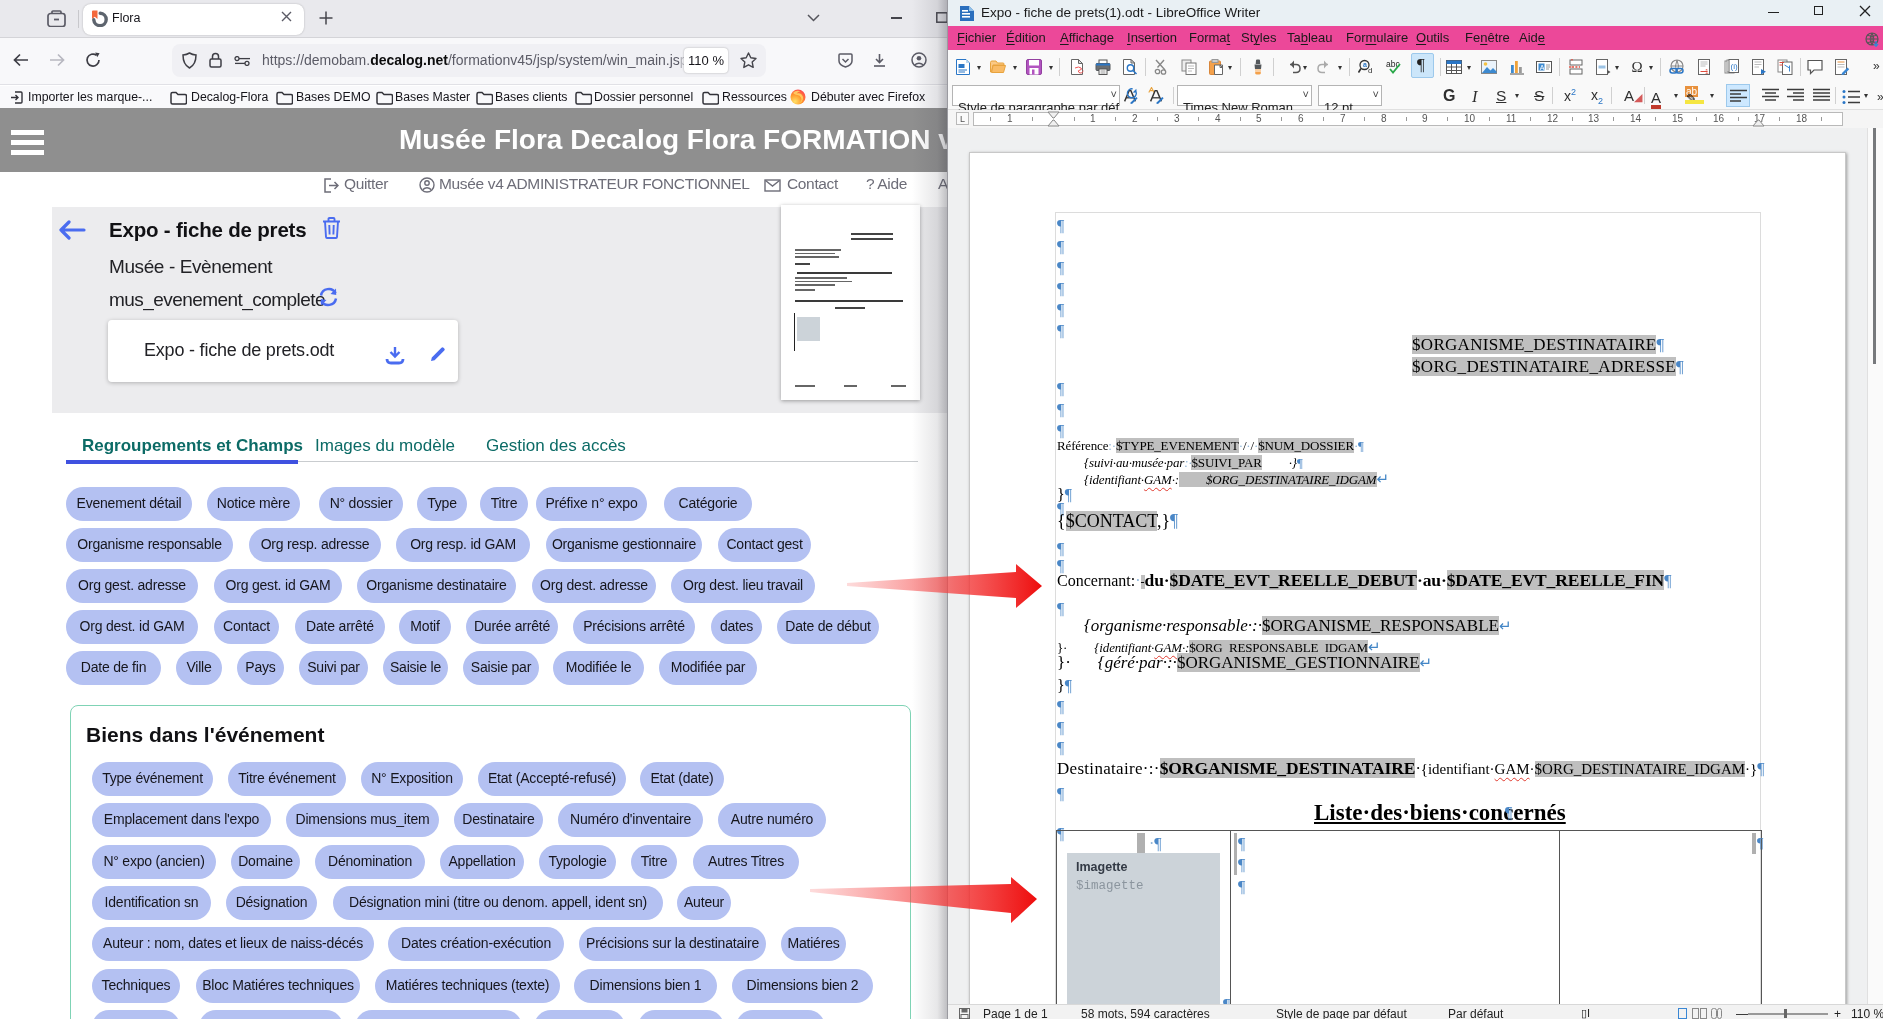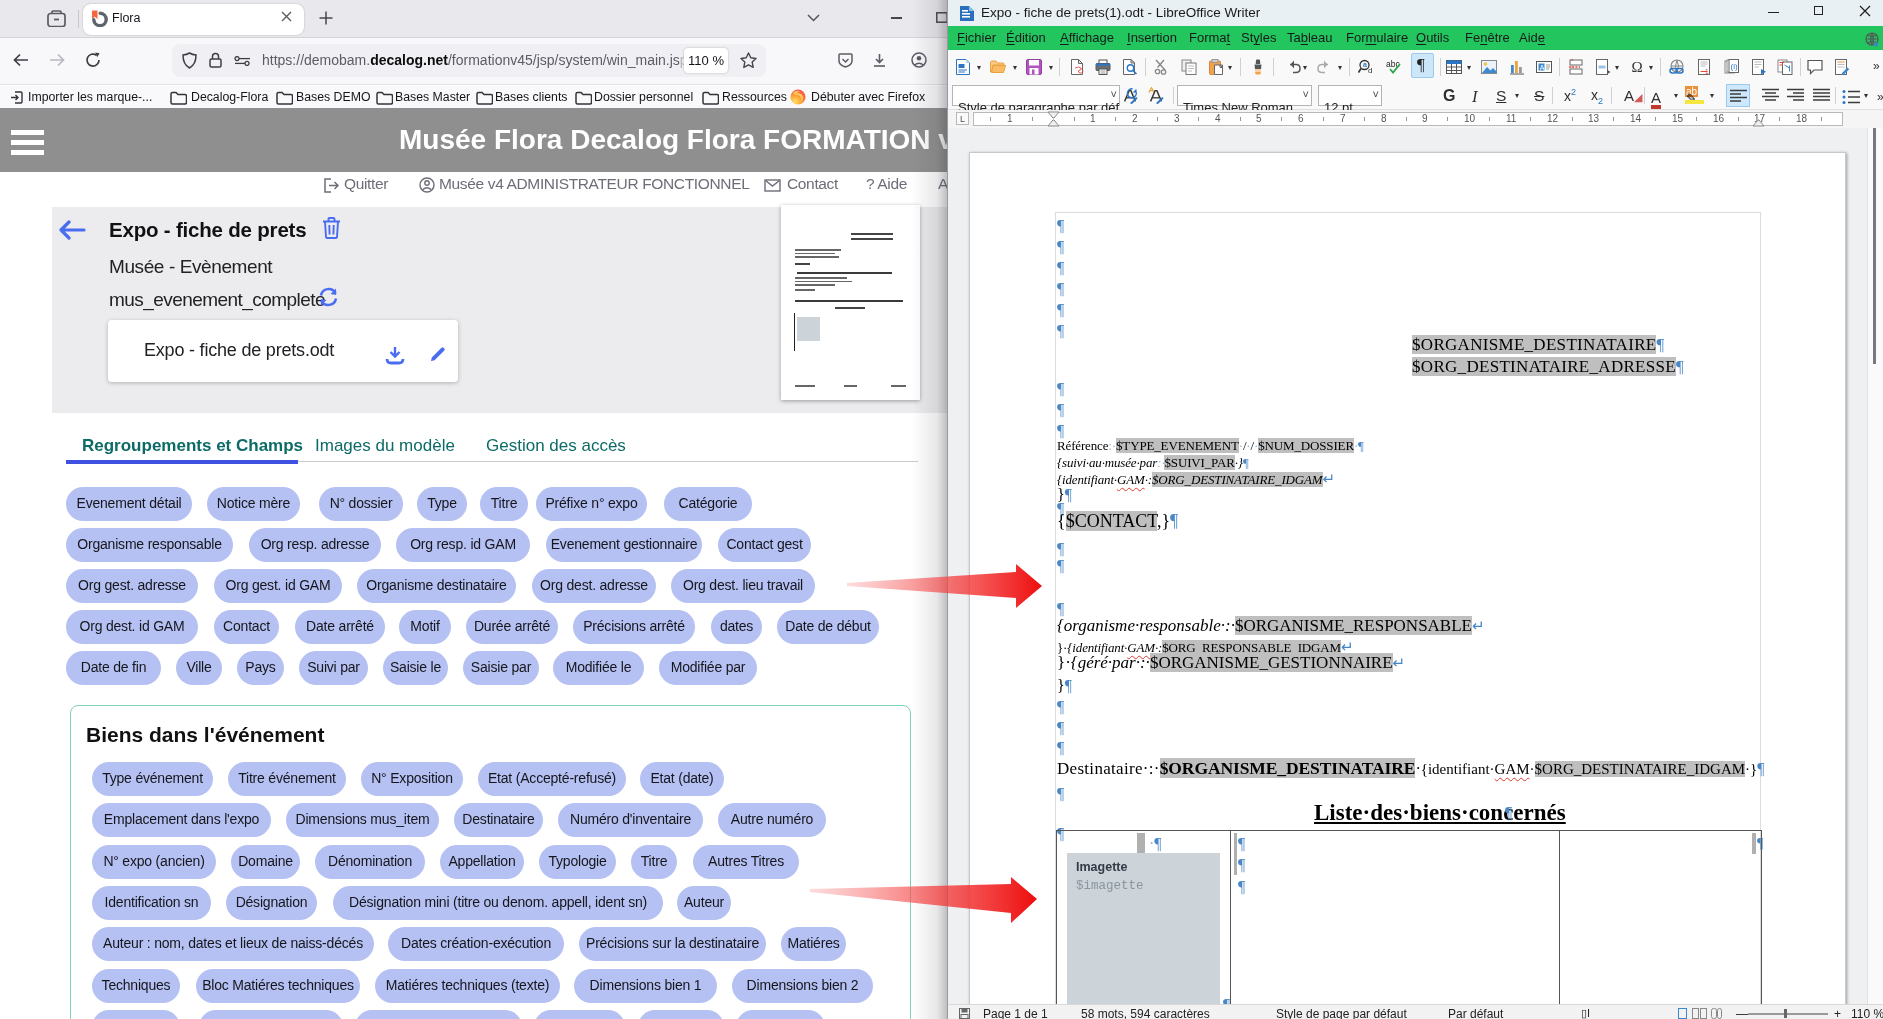--- a/index.html
+++ b/index.html
@@ -19,21 +19,21 @@
 #toplinks { position:absolute; left:0; top:172px; width:948px; height:35px; background:#fff; color:#6d6d78; font-size:15.5px; letter-spacing:-0.35px; }
 #panel { position:absolute; left:52px; top:207px; width:1043px; height:206px; background:#ececee; }
 
 
 .chip { position:absolute; height:34px; line-height:33px; background:#b4c1f2; border-radius:17px;
   color:#16161d; font-size:14px; letter-spacing:-0.2px; text-align:center; white-space:nowrap; }
 
 
 #lo { position:absolute; left:947px; top:0; width:936px; height:1019px; background:#f9f9f9; border-left:1px solid #9a9aa0; }
 #lotitle { position:absolute; left:0; top:0; width:936px; height:26px; background:#e9f0f4; }
-#lomenu { position:absolute; left:0; top:26px; width:936px; height:24px; background:#22c55e; font-size:13px; color:#1a1a1a; }
+#lomenu { position:absolute; left:0; top:26px; width:936px; height:24px; background:#ec4899; font-size:13px; color:#1a1a1a; }
 #lotb1 { position:absolute; left:0; top:50px; width:936px; height:34px; background:#f9f9f9; }
 #lotb2 { position:absolute; left:0; top:84px; width:936px; height:26px; background:#f9f9f9; border-bottom:1px solid #e0e0e0; }
 #loruler { position:absolute; left:0; top:110px; width:936px; height:18px; background:#f5f5f5; }
 #lodoc { position:absolute; left:0; top:128px; width:936px; height:876px; background:#eff0f1; overflow:hidden; }
 #page { position:absolute; left:21px; top:24px; width:877px; height:1200px; background:#fff; box-shadow:1px 1px 3px rgba(0,0,0,.35); border:1px solid #c8c8c8; }
 #lostatus { position:absolute; left:0; top:1004px; width:936px; height:15px; background:#f2f2f2; border-top:1px solid #d8d8d8; font-size:12px; color:#222; overflow:hidden; }
 .hl { background:#bfbfbf; }
 .mi { position:absolute; top:4px; }
 .mi u { text-decoration-thickness:1px; text-underline-offset:2px; }
 .combo { position:absolute; top:1px; height:21px; background:#fff; border:1px solid #b4b4b4; font-size:13px; color:#222; }
@@ -43,21 +43,21 @@
 .cv2 { position:absolute; top:7px; font-size:8px; color:#333; }
 .fmt { top:3px; color:#2f2f2f; }
 .ic20 { width:20px; height:18px; }
 .albox { top:0; width:24px; height:23px; background:#cde8ff; border:1px solid #9dc9ec; }
 .albox2 { top:0; width:24px; height:23px; }
 .al { position:absolute; left:3px; top:4px; width:17px; height:15px; }
 .t1 { position:absolute; top:9px; width:16px; height:16px; }
 .rn { position:absolute; top:3px; font-size:10px; color:#555; }
 .rt { position:absolute; top:7px; width:1px; height:4px; background:#999; }
 .dl { position:absolute; white-space:nowrap; font-family:"Liberation Serif", serif; font-size:16px; color:#000; line-height:20px; }
-.dl i { font-style:italic; }
+.dl i { font-style:italic;padding-left:27px; }
 .bigf { font-size:17.5px; font-weight:700; letter-spacing:-0.1px; }
 .smf { font-size:13px; letter-spacing:-0.15px; }
 .smf2 { font-size:15px; }
 .sq { text-decoration:underline; text-decoration-style:wavy; text-decoration-color:#e03a2f; text-decoration-thickness:1px; text-underline-offset:2.5px; }
 .dot { color:#8fb4d6; }
 .crlf { color:#4386c6; font-size:15px; }
 .st { position:absolute; top:2px; font-size:12px; color:#222; white-space:nowrap; }
 .tv { position:absolute; top:13px; font-size:8px; color:#333; }
 .tsep1 { position:absolute; top:8px; width:1px; height:18px; background:#d0d0d0; }
 .pil { color:#4a87c7; font-family:"Liberation Serif", serif; }
@@ -277,21 +277,21 @@
       <span class="chip" style="left:207px;top:487px;width:93px">Notice mère</span>
       <span class="chip" style="left:319px;top:487px;width:84px">N° dossier</span>
       <span class="chip" style="left:417px;top:487px;width:50px">Type</span>
       <span class="chip" style="left:480px;top:487px;width:48px">Titre</span>
       <span class="chip" style="left:536px;top:487px;width:111px">Préfixe n° expo</span>
       <span class="chip" style="left:664px;top:487px;width:88px">Catégorie</span>
 
       <span class="chip" style="left:66px;top:528px;width:167px">Organisme responsable</span>
       <span class="chip" style="left:249px;top:528px;width:132px">Org resp. adresse</span>
       <span class="chip" style="left:396px;top:528px;width:134px">Org resp. id GAM</span>
-      <span class="chip" style="left:546px;top:528px;width:156px">Evenement gestionnaire</span>
+      <span class="chip" style="left:546px;top:528px;width:156px">Organisme gestionnaire</span>
       <span class="chip" style="left:718px;top:528px;width:93px">Contact gest</span>
 
       <span class="chip" style="left:66px;top:569px;width:132px">Org gest. adresse</span>
       <span class="chip" style="left:214px;top:569px;width:128px">Org gest. id GAM</span>
       <span class="chip" style="left:357px;top:569px;width:159px">Organisme destinataire</span>
       <span class="chip" style="left:532px;top:569px;width:124px">Org dest. adresse</span>
       <span class="chip" style="left:671px;top:569px;width:144px">Org dest. lieu travail</span>
 
       <span class="chip" style="left:66px;top:610px;width:132px">Org dest. id GAM</span>
       <span class="chip" style="left:214px;top:610px;width:65px">Contact</span>
@@ -711,20 +711,21 @@
       <div class="dl pil" style="left:87px;top:246.5px">¶</div>
       <div class="dl pil" style="left:87px;top:267.5px">¶</div>
       <div class="dl smf" style="left:87px;top:283px">Référence<span class="dot">:·</span><span class="hl">$TYPE_EVENEMENT</span><span class="dot">·</span>/<span class="dot">·</span>/<span class="dot">·</span><span class="hl">$NUM_DOSSIER</span><span class="dot">·</span><span class="pil">¶</span></div>
       <div class="dl smf" style="left:87px;top:299.5px"><i>{suivi·au·musée·par<span class="dot">:·</span></i><span class="hl">$SUIVI_PAR</span><i>·}</i><span class="pil">¶</span></div>
       <div class="dl smf" style="left:87px;top:315.5px"><i>{identifiant·<span class="sq">GAM</span>·:</i><span class="hl"><i>$ORG_DESTINATAIRE_IDGAM</i></span><span class="crlf">↵</span></div>
       <div class="dl" style="left:87px;top:331.5px">}<span class="pil">¶</span></div>
       <div class="dl pil" style="left:87px;top:346px">¶</div>
       <div class="dl" style="left:87px;top:358px;font-size:18px">{<span class="hl">$CONTACT</span>,}<span class="pil">¶</span></div>
       <div class="dl pil" style="left:87px;top:386px">¶</div>
       <div class="dl pil" style="left:87px;top:403px">¶</div>
+      <div class="dl" style="left:87px;top:417px">Concernant:<span class="dot">·</span><span class="hl" style="font-size:12px">-</span><span class="bigf">du·<span class="hl">$DATE_EVT_REELLE_DEBUT</span>·au·<span class="hl">$DATE_EVT_REELLE_FIN</span></span><span class="pil">¶</span></div>
       <div class="dl pil" style="left:87px;top:446px">¶</div>
       <div class="dl" style="left:87px;top:463px;font-size:17px"><i>{organisme·responsable·:·</i><span class="hl">$ORGANISME_RESPONSABLE</span><span class="crlf">↵</span></div>
       <div class="dl smf" style="left:87px;top:484px">}·<i>{identifiant·<span class="sq">GAM</span>·:</i><span class="hl">$ORG_RESPONSABLE_IDGAM</span><span class="crlf">↵</span></div>
       <div class="dl" style="left:87px;top:500px;font-size:17px">}·<i>{géré·par·:·</i><span class="hl">$ORGANISME_GESTIONNAIRE</span><span class="crlf">↵</span></div>
       <div class="dl" style="left:87px;top:523px">}<span class="pil">¶</span></div>
       <div class="dl pil" style="left:87px;top:544px">¶</div>
       <div class="dl pil" style="left:87px;top:564.5px">¶</div>
       <div class="dl pil" style="left:87px;top:585px">¶</div>
       <div class="dl" style="left:87px;top:605px"><span style="font-size:17px;letter-spacing:0.3px">Destinataire·:·</span><span class="bigf"><span class="hl">$ORGANISME_DESTINATAIRE</span></span>·<span class="smf2">{identifiant·<span class="sq">GAM</span>·<span class="hl">$ORG_DESTINATAIRE_IDGAM</span>·}</span><span class="pil">¶</span></div>
       <div class="dl pil" style="left:87px;top:631px">¶</div>

